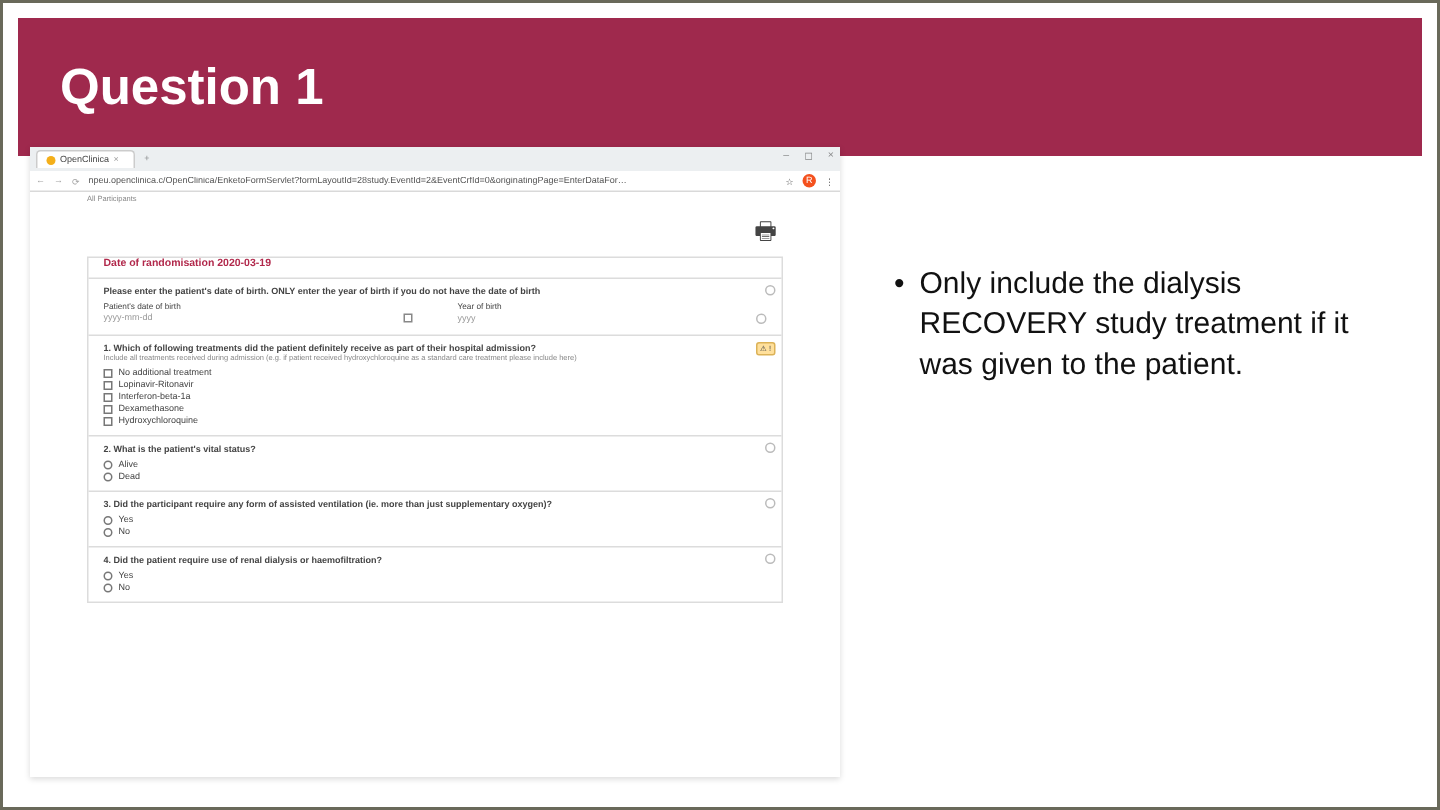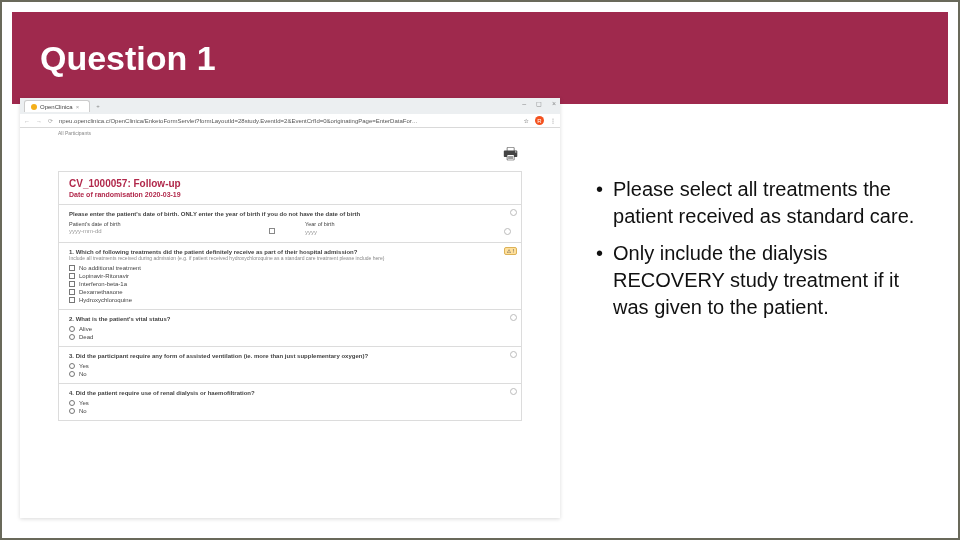--- a/index.html
+++ b/index.html
@@ -83,21 +83,20 @@
         </div>
       </div>
 
       <div class="crumbs">All Participants</div>
 
       <div class="print-row">
         <span class="print-ic">🖶</span>
       </div>
 
       <div class="form-card">
-        <div class="form-head">CV_1000057: Follow-up</div>
         <div class="form-sub">Date of randomisation 2020-03-19</div>
 
         <div class="block">
           <span class="bubble"></span>
           <div class="q">Please enter the patient's date of birth. ONLY enter the year of birth if you do not have the date of birth</div>
           <div class="dob-row">
             <div class="field">
               <label>Patient's date of birth</label>
               <div class="val">
                 <span>yyyy-mm-dd</span>
@@ -186,22 +185,19 @@
               </div>
           </div>
         </div>
 
       </div>
     </div>
 
     <div class="bullets">
       <ul>
         <li>
-            <span>Please select all treatments the patient received as standard care.</span>
-          </li>
-        <li>
             <span>Only include the dialysis RECOVERY study treatment if it was given to the patient.</span>
           </li>
       </ul>
     </div>
 
   </div>
 </div>
 
 </body></html>

